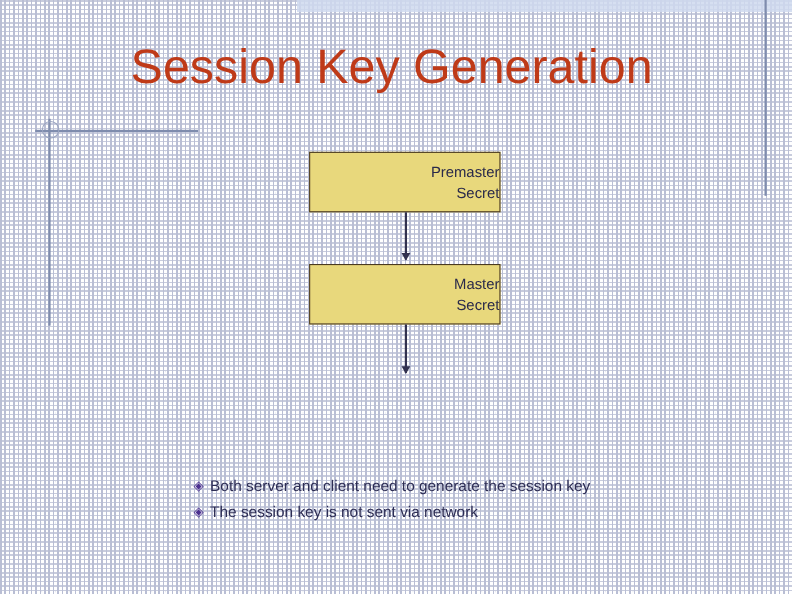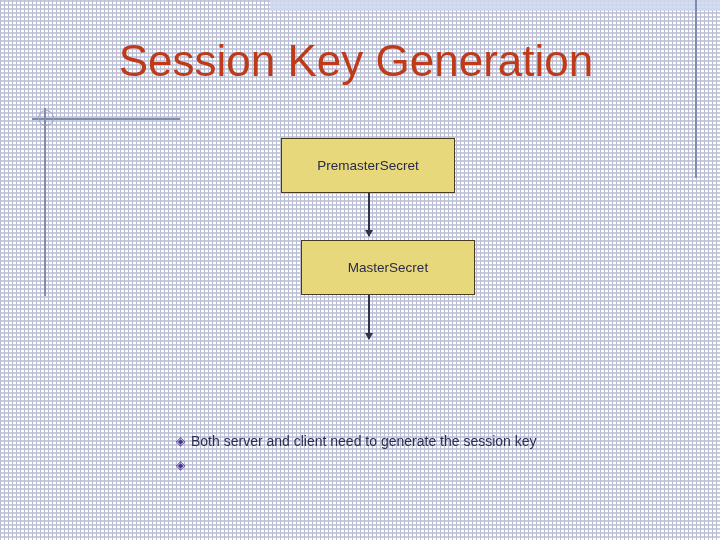--- a/index.html
+++ b/index.html
@@ -109,26 +109,26 @@
     left: 281px;
     width: 174px;
     background: #e8d87c;
     border: 1.6px solid #4a3a20;
     box-sizing: border-box;
     color: #2a2a4a;
     font-size: 13.5px;
     line-height: 19px;
     text-align: center;
     display: flex;
-    flex-direction: row;
-    align-items: center;
+    flex-direction: column;
+    align-items: flex-end;
     justify-content: center;
   }
   #box-premaster { top: 138px; height: 55px; }
-  #box-master    { top: 240px; height: 55px; margin-left: 20px; }
+  #box-master    { top: 240px; height: 55px; }
   #box-session   { top: 343px; height: 54px; }
 
   
   .arrow {
     position: absolute;
     left: 368px;
     width: 2px;
     background: #31314f;
   }
   #arrow-1 { top: 193px; height: 43px; }
@@ -203,16 +203,17 @@
   <div class="arrow" id="arrow-2"></div>
 
 
   <div class="bullets">
     <div class="bullet-row">
       <span class="bullet-mark">◈</span>
       <span class="bullet-text">Both server and client need to generate the session key</span>
     </div>
     <div class="bullet-row">
       <span class="bullet-mark">◈</span>
+      <span class="bullet-text">The session key is not sent via network</span>
     </div>
   </div>
 
 </div>
 
 </body></html>

